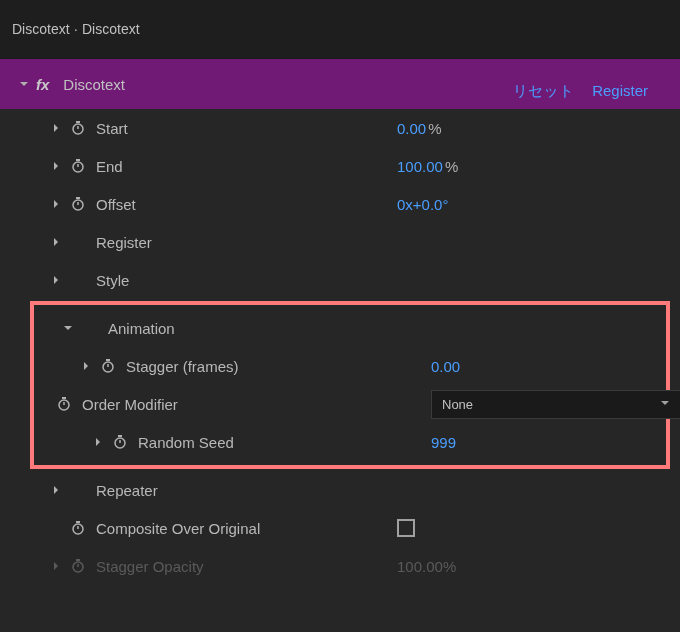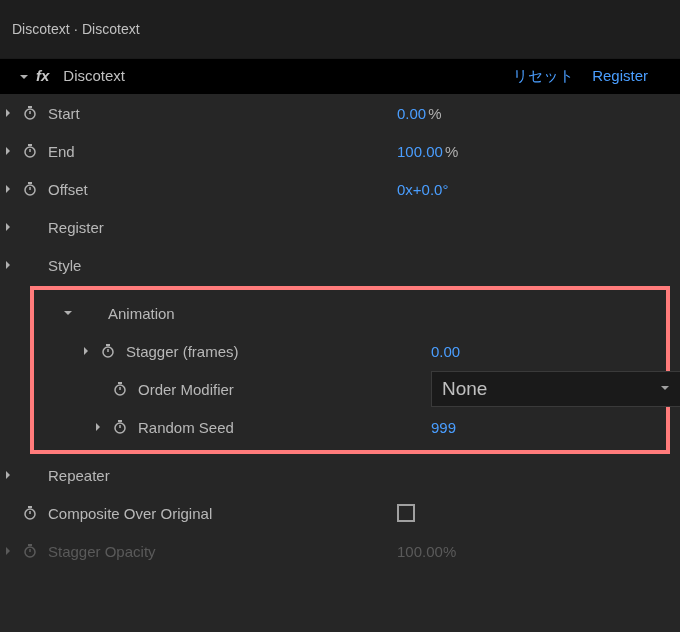--- a/index.html
+++ b/index.html
@@ -18,54 +18,56 @@
     }
     .panel-tab {
       background: #1e1e1e;
       padding: 21px 12px;
       color: #c0c0c0;
       font-size: 14px;
       border-bottom: 1px solid #1a1a1a;
     }
     .effect-header {
       display: flex;
+      align-items: center;
       padding: 8px 12px 8px 16px;
-      background: #000000;
+      background: #701a75;
     }
     .effect-header .twirl {
       margin-right: 4px;
     }
     .fx-badge {
       font-style: italic;
       font-weight: bold;
       color: #c8c8c8;
       margin-right: 14px;
       font-size: 15px;
     }
     .effect-name {
       color: #c0c0c0;
       flex: 0 0 auto;
     }
     .header-actions {
       margin-left: auto;
       display: flex;
       gap: 18px;
       padding-right: 20px;
+      margin-top: 15px;
     }
     .link-blue {
       color: #4a9eff;
       cursor: pointer;
     }
     .row {
       display: flex;
       align-items: center;
       height: 38px;
       padding-right: 20px;
     }
-    .indent-1 { }
+    .indent-1 { padding-left: 48px; }
     .twirl {
       width: 16px;
       display: inline-flex;
       justify-content: center;
       align-items: center;
       color: #b0b0b0;
       font-size: 11px;
       cursor: pointer;
       user-select: none;
     }
@@ -120,21 +122,21 @@
     .dropdown {
       background: #1a1a1a;
       border: 1px solid #3a3a3a;
       color: #c0c0c0;
       padding: 6px 10px;
       width: 250px;
       display: flex;
       justify-content: space-between;
       align-items: center;
       cursor: pointer;
-      font-size: 19px;
+      font-size: 13px;
     }
     .dropdown-chevron {
       font-size: 11px;
       color: #a0a0a0;
     }
     .checkbox {
       width: 18px;
       height: 18px;
       border: 2px solid #a0a0a0;
       cursor: pointer;
@@ -272,21 +274,21 @@
           <rect x="6" y="1" width="4" height="2" fill="#b0b0b0"></rect>
           <line x1="8" y1="9" x2="8" y2="6" stroke="#b0b0b0" stroke-width="1.5"></line>
         </svg>
     </span>
     <span class="prop-label">Stagger (frames)</span>
     <div class="value-col">
       <span class="value-blue">0.00</span>
     </div>
   </div>
 
-  <div class="row rel" style="padding-left:56px;">
+  <div class="row rel" style="">
     <span class="twirl-spacer"></span>
     <span class="stopwatch">
       <svg viewBox="0 0 16 16">
           <circle cx="8" cy="9" r="5" fill="none" stroke="#b0b0b0" stroke-width="1.5"></circle>
           <rect x="6" y="1" width="4" height="2" fill="#b0b0b0"></rect>
           <line x1="8" y1="9" x2="8" y2="6" stroke="#b0b0b0" stroke-width="1.5"></line>
         </svg>
     </span>
     <span class="prop-label">Order Modifier</span>
     <div class="value-col">

